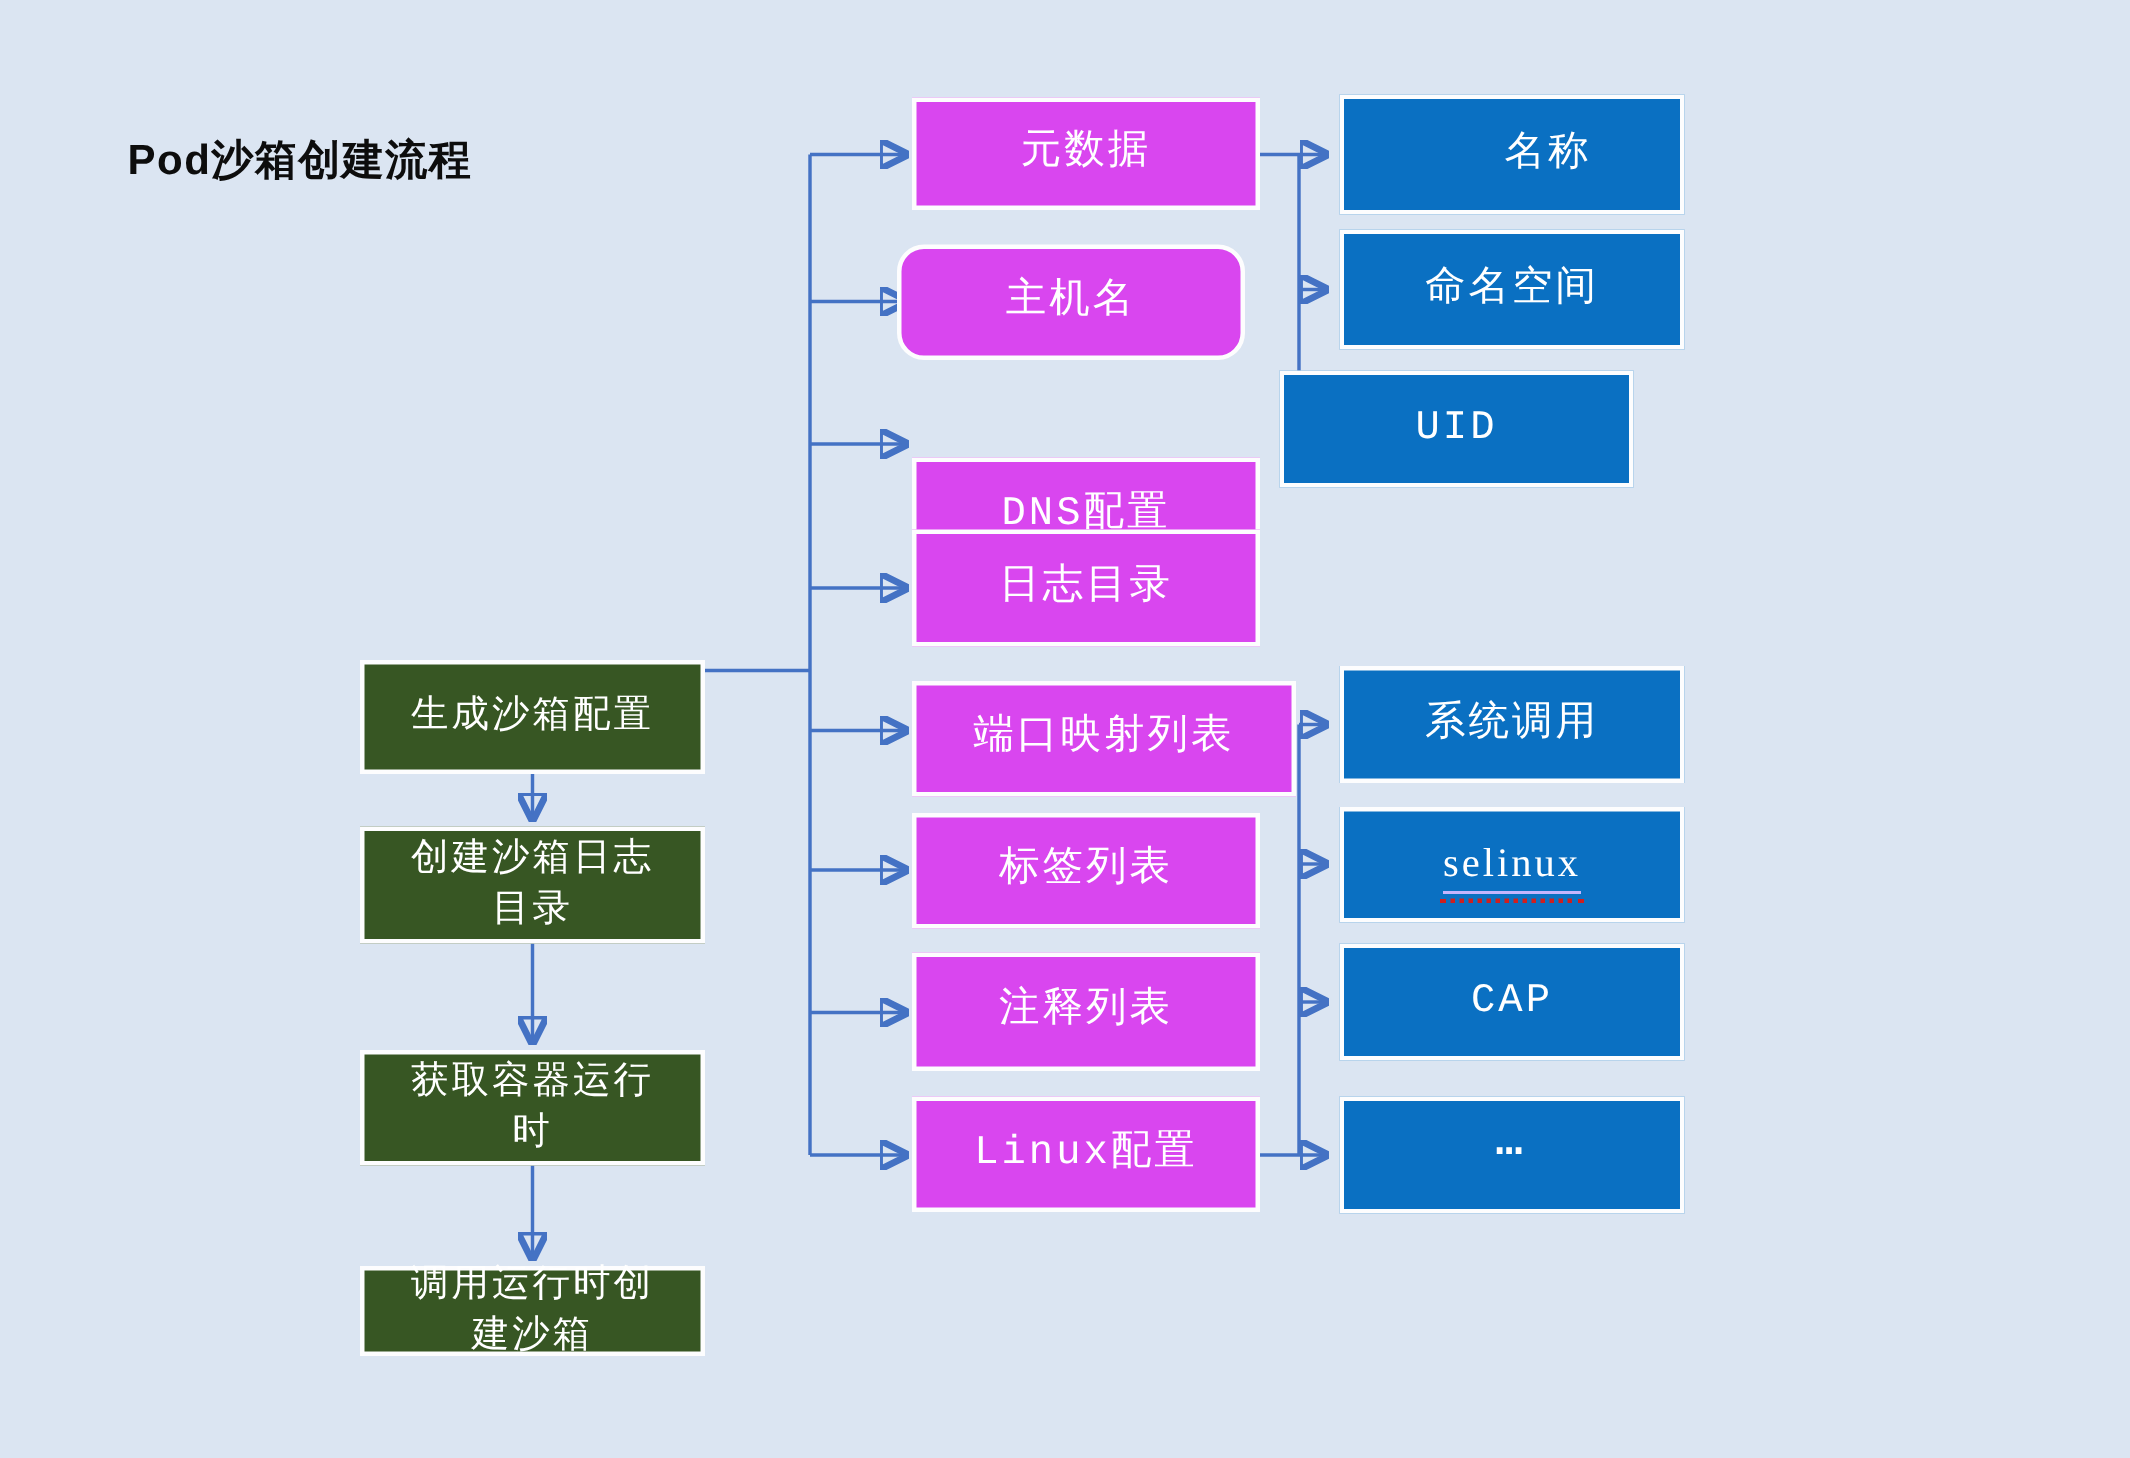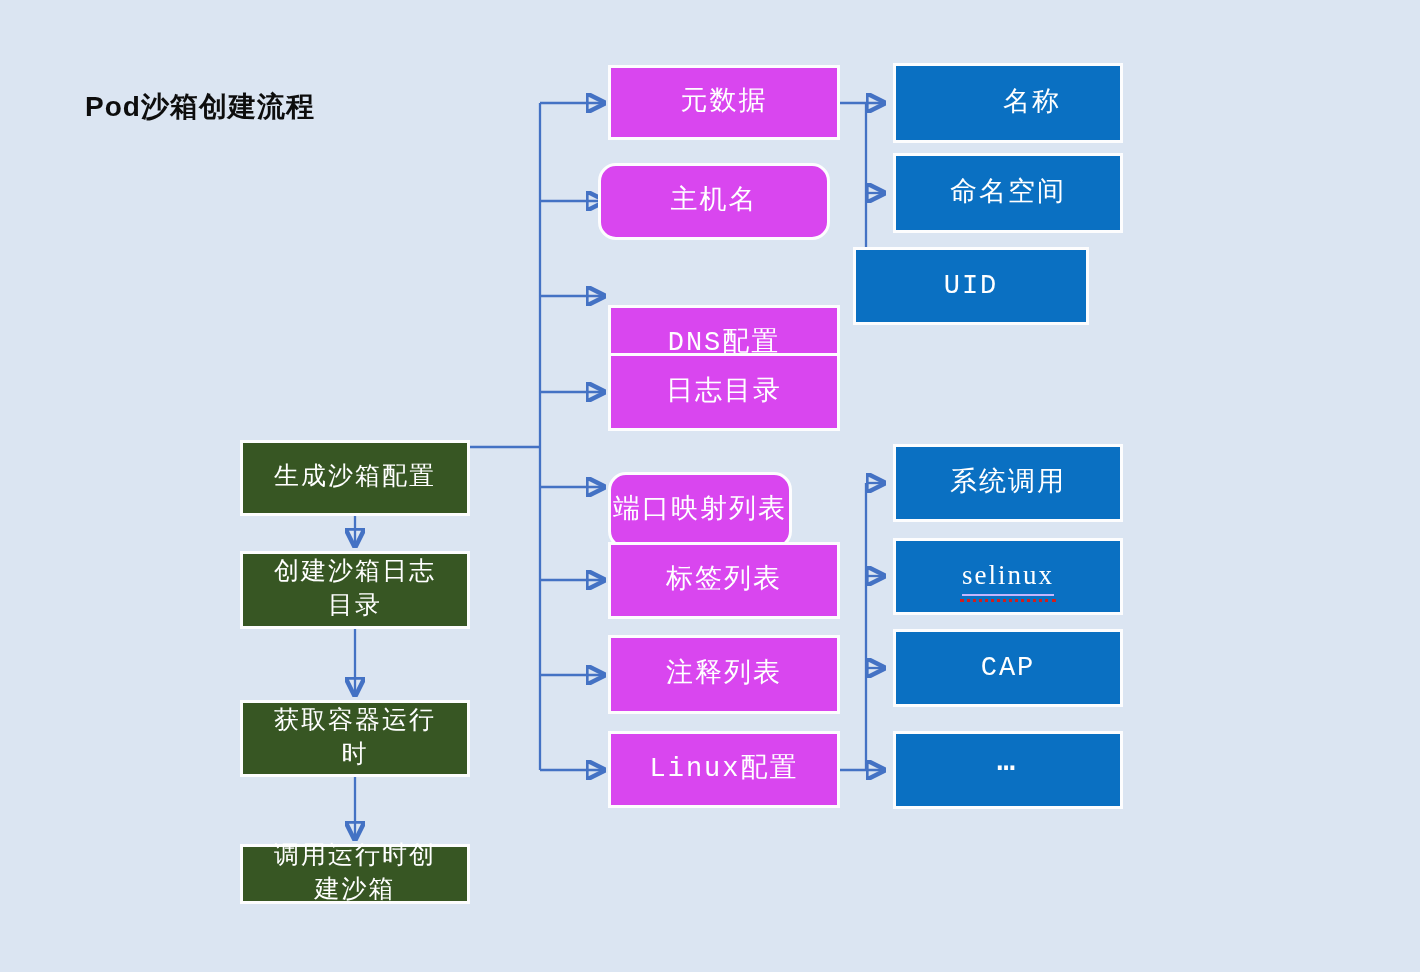--- a/index.html
+++ b/index.html
@@ -152,21 +152,21 @@
 </div>
 <div class="node navy" style="left:598px; top:163px; width:232px; height:77px;border-radius:18px;">
   <span class="lbl">主机名</span>
 </div>
 <div class="node navy" style="left:608px; top:257px; width:232px; height:77px;margin-top:48px;">
   <span class="lbl">DNS配置</span>
 </div>
 <div class="node navy" style="left:608px; top:353px; width:232px; height:78px;">
   <span class="lbl">日志目录</span>
 </div>
-<div class="node navy" style="left:608px; top:472px; width:184px; height:77px;border-radius:18px;">
+<div class="node navy" style="left:608px; top:454px; width:256px; height:77px;">
   <span class="lbl">端口映射列表</span>
 </div>
 <div class="node navy" style="left:608px; top:542px; width:232px; height:77px;">
   <span class="lbl">标签列表</span>
 </div>
 <div class="node navy" style="left:608px; top:635px; width:232px; height:79px;">
   <span class="lbl">注释列表</span>
 </div>
 <div class="node navy" style="left:608px; top:731px; width:232px; height:77px;">
   <span class="lbl">Linux配置</span>

